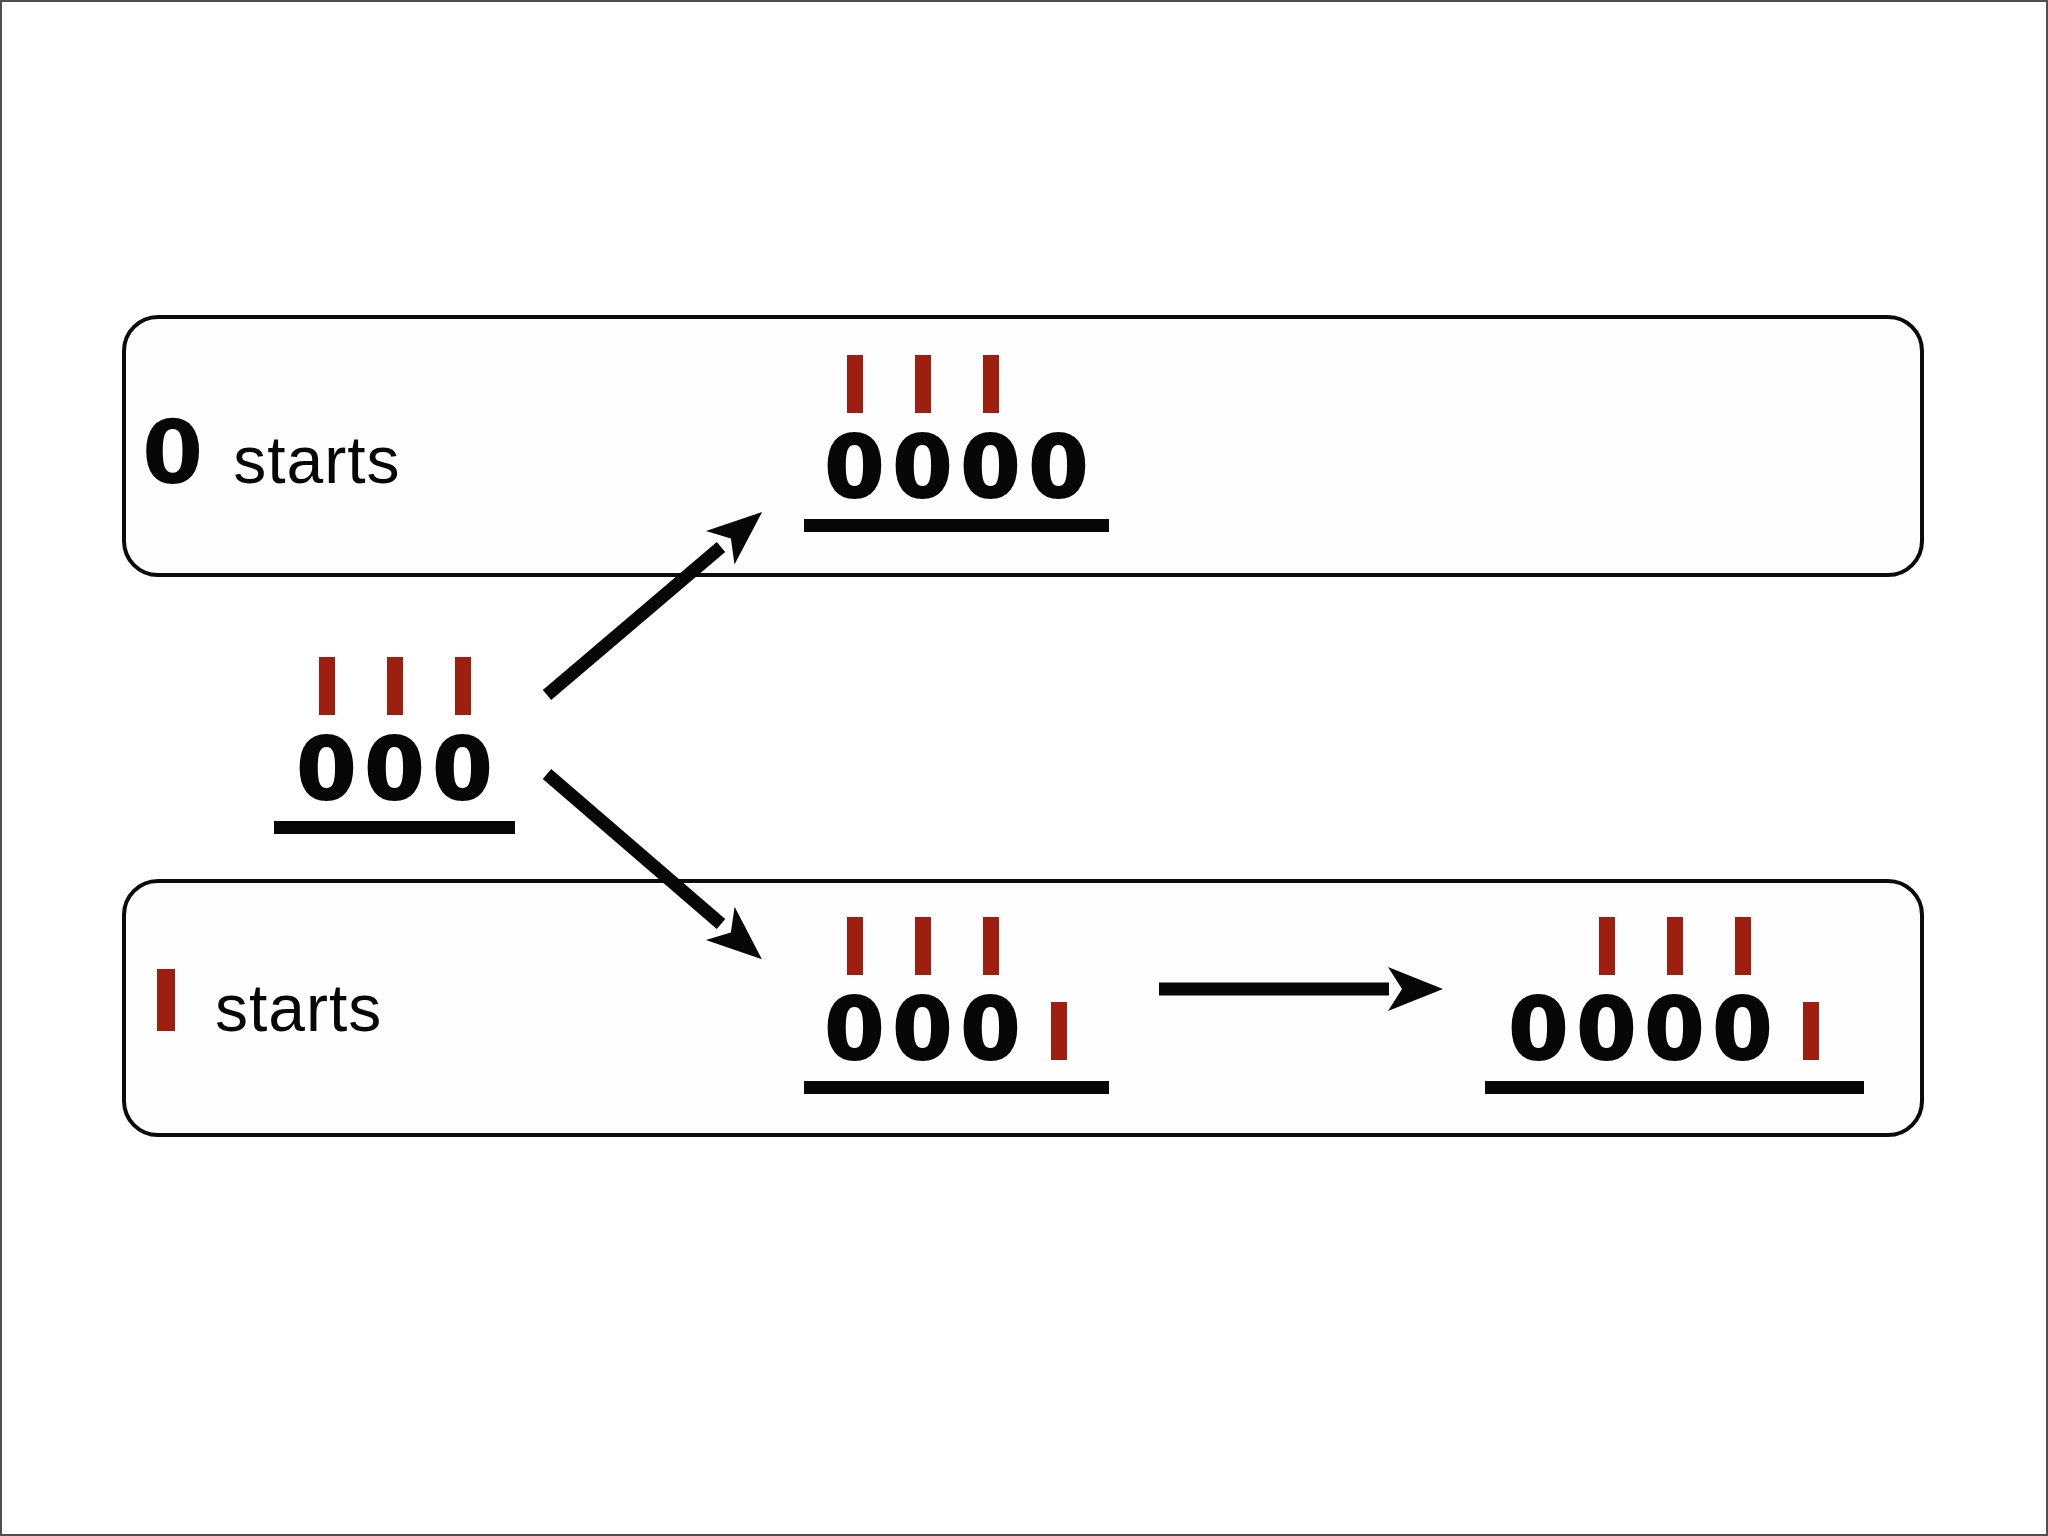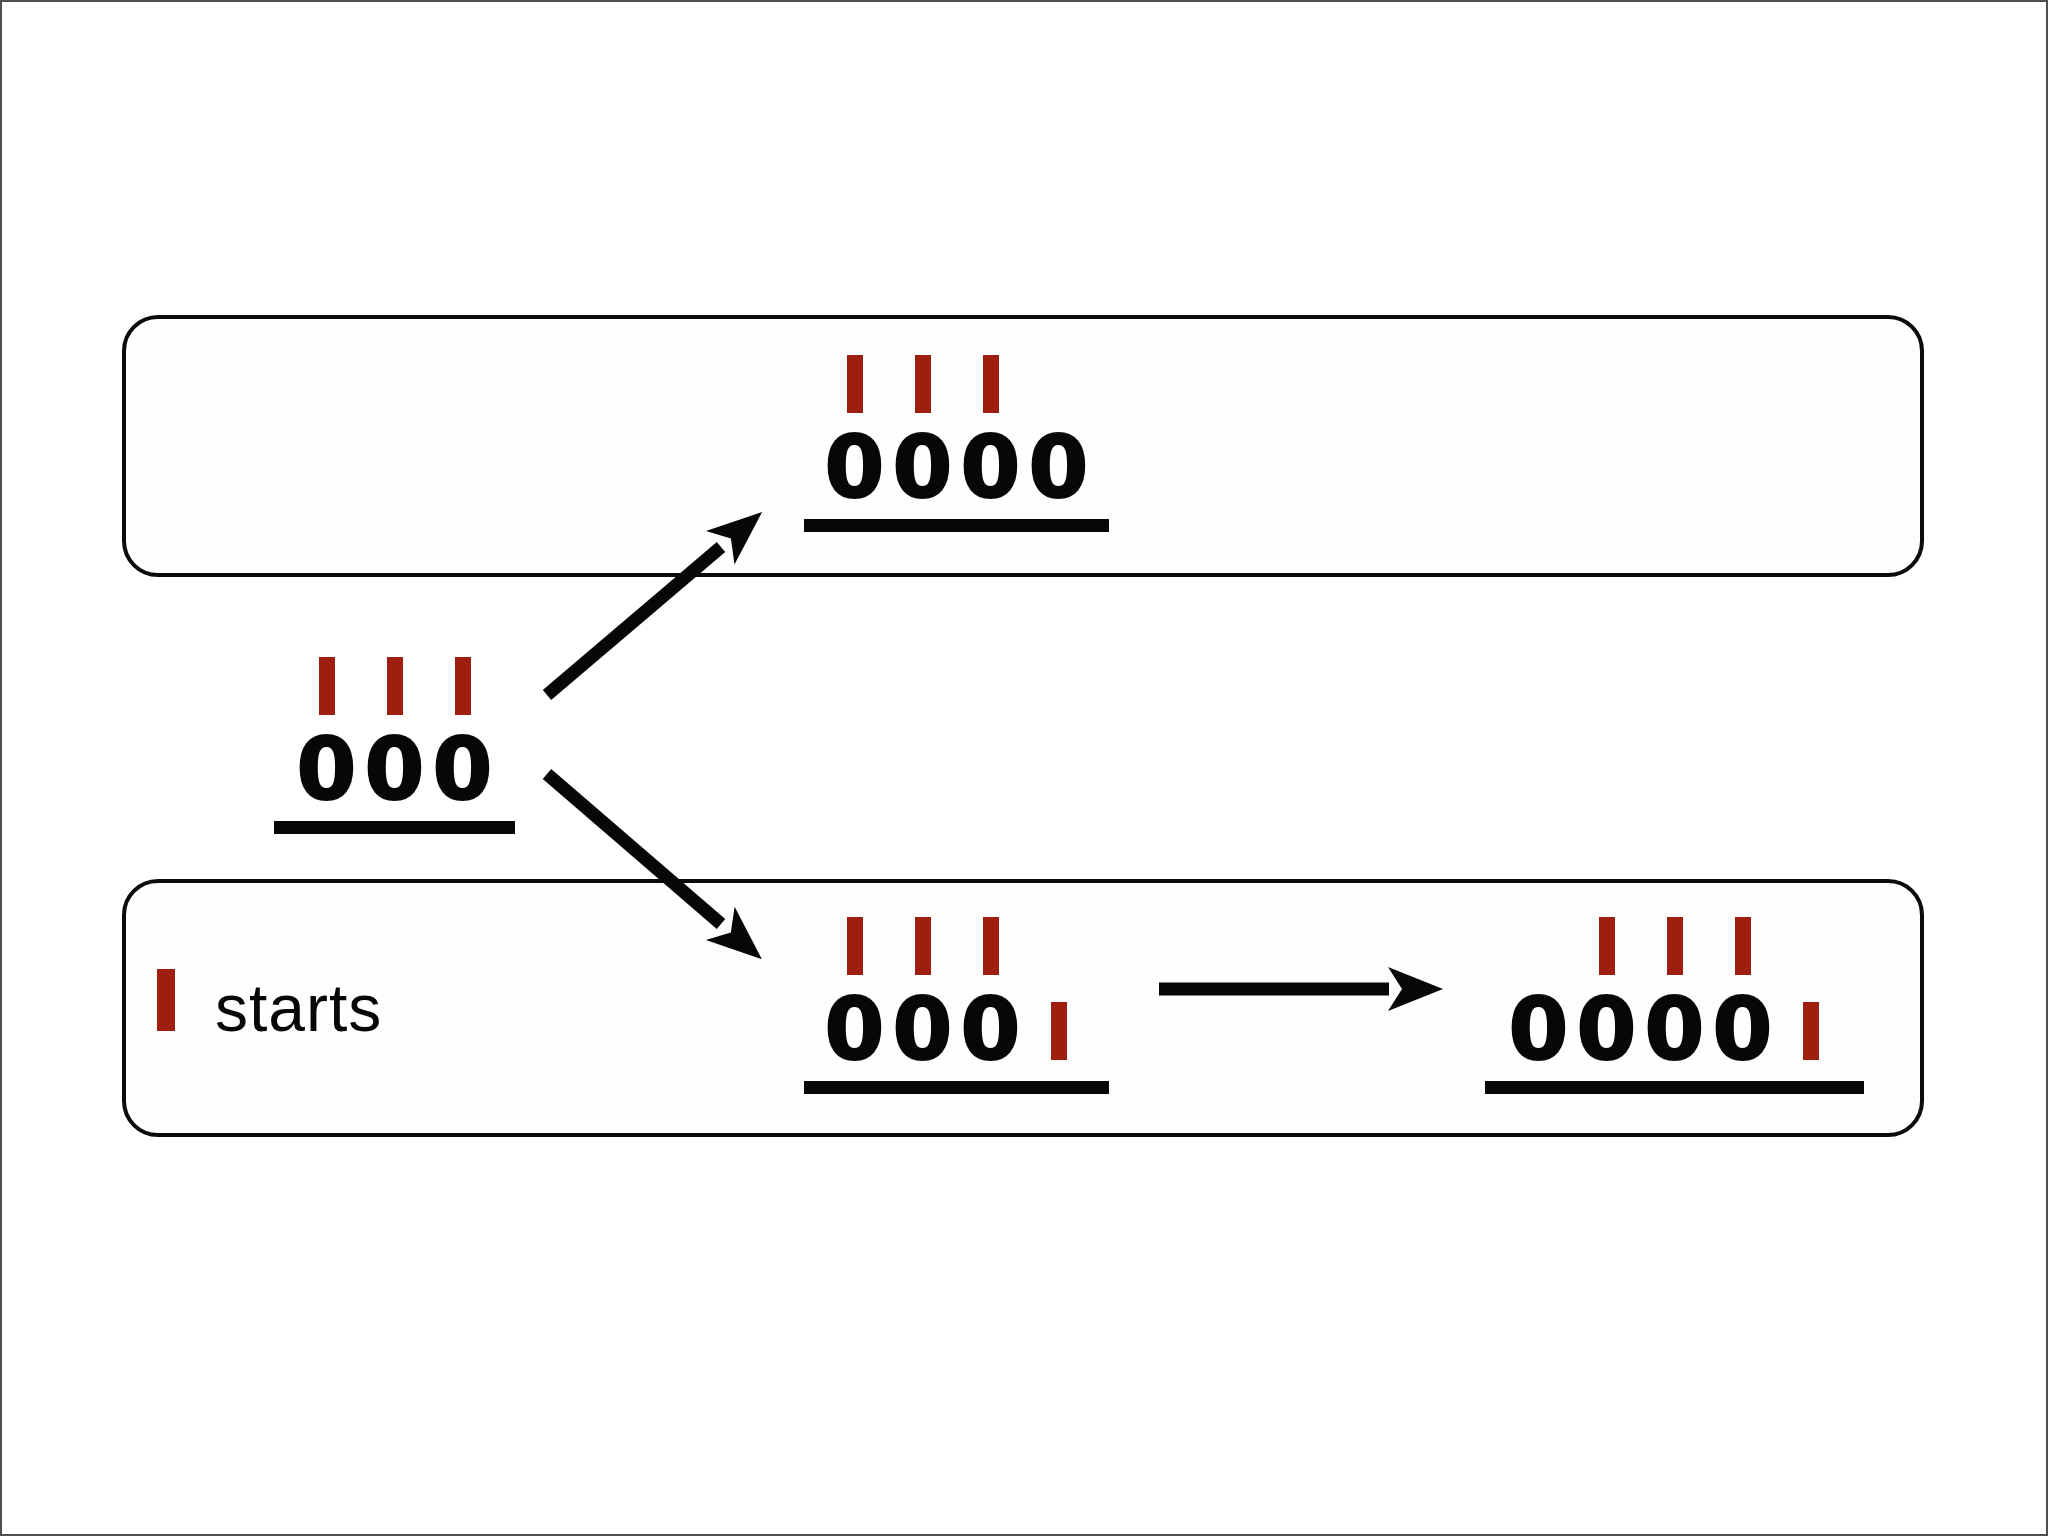--- a/index.html
+++ b/index.html
@@ -108,20 +108,23 @@
 </style>
 </head>
 <body>
 
 <div class="canvas">
 
   <div class="rbox box-top"></div>
 
   <div class="rbox box-bottom"></div>
 
+  <div class="boxlabel label-top">
+    <span class="label-zero">0</span><span class="label-word">starts</span>
+  </div>
 
   <div class="boxlabel label-bottom">
     <span class="labeltick"></span><span class="label-word">starts</span>
   </div>
 
   <div class="seq seq-start">
     <div class="cells">
         <div class="cell">
           <div class="tickslot">
             <div class="tick"></div>

